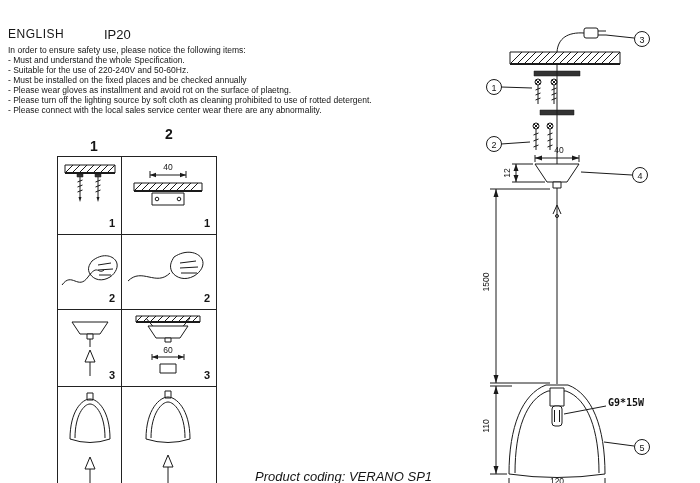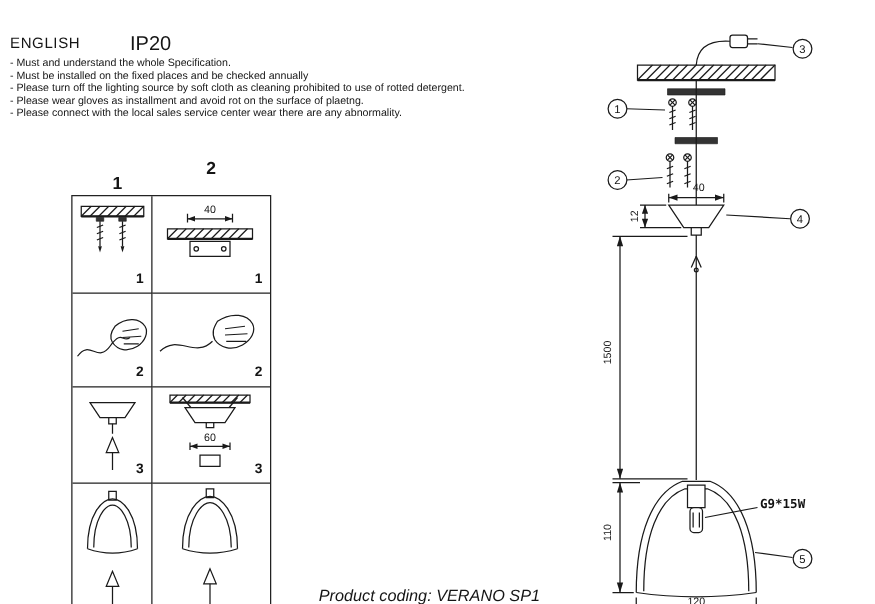--- a/index.html
+++ b/index.html
@@ -1,19 +1,19 @@
 <!DOCTYPE html>
 <html><head>
 <meta charset="utf-8">
 <style>
   html,body{margin:0;padding:0;background:#fff;}
   .page{position:relative;width:700px;height:483px;background:#fff;overflow:hidden;
         font-family:"Liberation Sans",sans-serif;color:#151515;margin-top:22px;}
   .hdr-lang{position:absolute;left:8px;top:5px;font-size:12px;letter-spacing:.5px;}
-  .hdr-ip{position:absolute;left:104px;top:5px;font-size:16px;}
+  .hdr-ip{position:absolute;left:104px;top:5px;font-size:13px;}
   .spec{position:absolute;left:8px;top:23px;font-size:8.5px;line-height:10px;}
   .spec p{margin:0;white-space:nowrap;}
   .col-head{position:absolute;font-size:14px;font-weight:bold;}
   .col-head.c1{left:90px;top:116px;}
   .col-head.c2{left:165px;top:104px;}
   .grid{position:absolute;left:57px;top:134px;width:158px;height:345px;
         border:1px solid #222;display:grid;grid-template-columns:64px 94px;
         grid-template-rows:78px 75px 77px 115px;box-sizing:content-box;}
   .cell{position:relative;border-right:1px solid #222;border-bottom:1px solid #222;}
   .cell:nth-child(2n){border-right:none;}
@@ -34,24 +34,26 @@
 </style>
 </head>
 <body>
 
 <div class="page">
 
   <div class="hdr-lang">ENGLISH</div>
   <div class="hdr-ip">IP20</div>
 
   <div class="spec">
+    <p>In order to ensure safety use, please notice the following items:</p>
     <p>- Must and understand the whole Specification.</p>
+    <p>- Suitable for the use of 220-240V and 50-60Hz.</p>
     <p>- Must be installed on the fixed places and be checked annually</p>
+    <p>- Please wear gloves as installment and avoid rot on the surface of plaetng.</p>
     <p>- Please turn off the lighting source by soft cloth as cleaning prohibited to use of rotted detergent.</p>
-    <p>- Please wear gloves as installment and avoid rot on the surface of plaetng.</p>
     <p>- Please connect with the local sales service center wear there are any abnormality.</p>
   </div>
 
   <div class="col-head c1">1</div>
   <div class="col-head c2">2</div>
 
   <div class="grid">
 
     <div class="cell">
       <svg width="63" height="77" viewBox="0 0 63 77">

